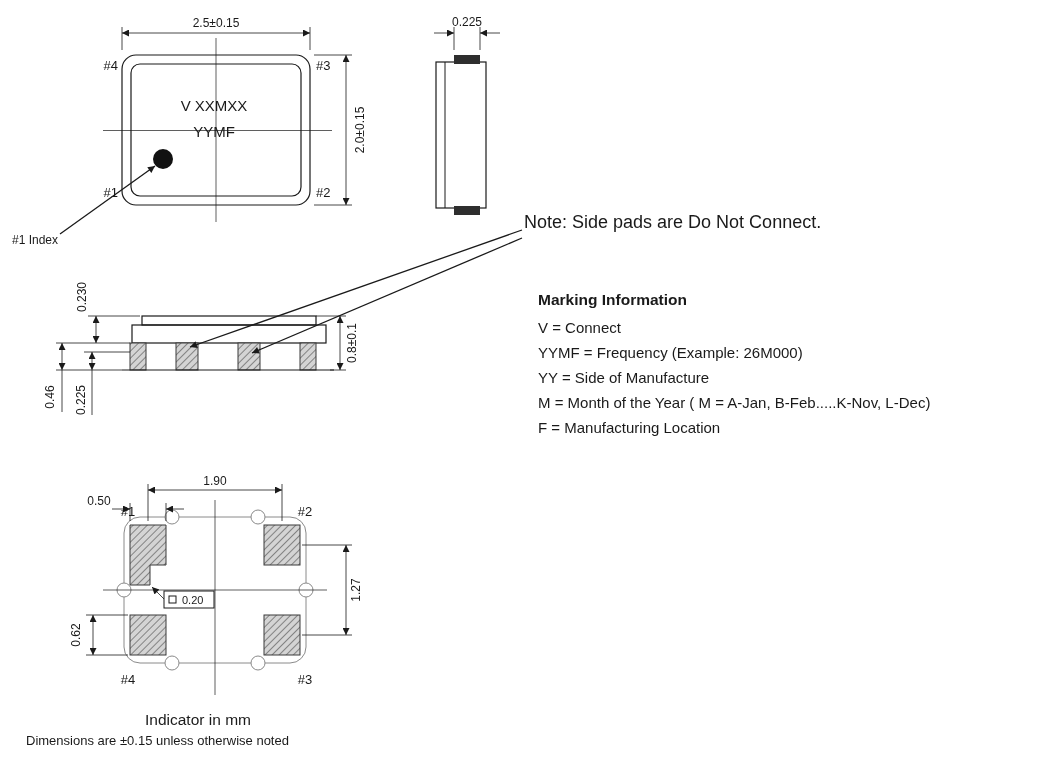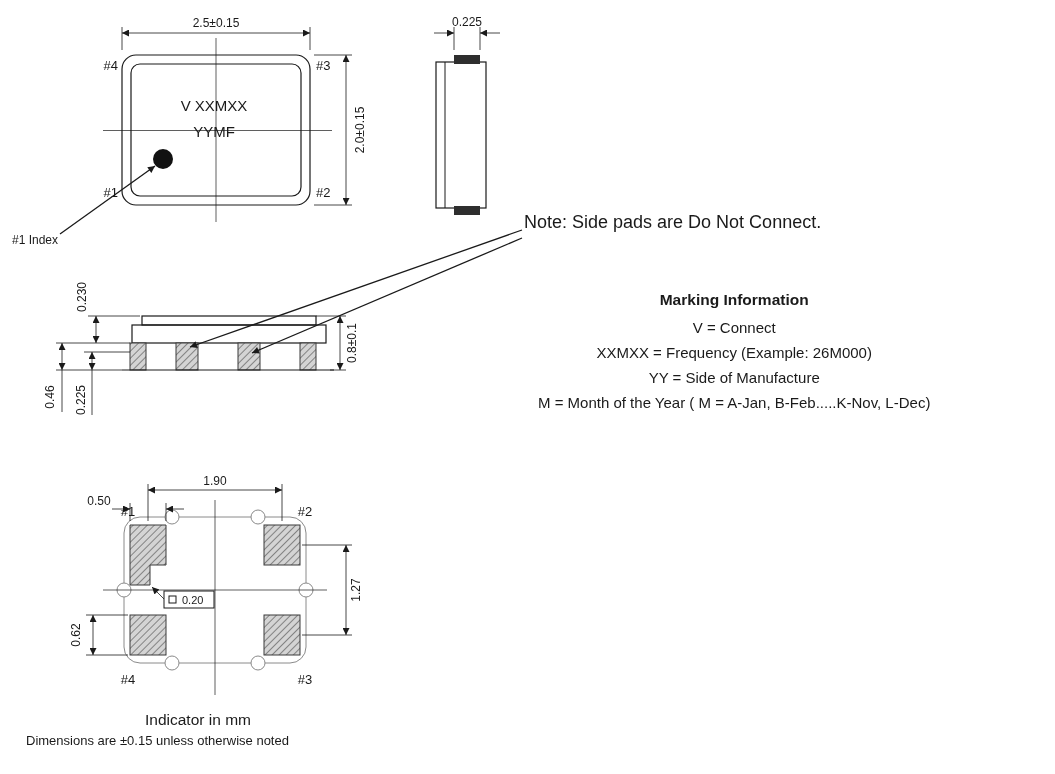--- a/index.html
+++ b/index.html
@@ -19,21 +19,21 @@
   .ptr  { stroke:#1a1a1a; stroke-width:1.3; fill:none; }
   .boxw { fill:#ffffff; stroke:#1a1a1a; stroke-width:1; }
   .boxn { fill:none; stroke:#1a1a1a; stroke-width:1; }
 
   svg text { fill:#1a1a1a; font-family:"Liberation Sans", sans-serif; }
   .t11 { font-size:11px; } .t12 { font-size:12px; }
   .t13 { font-size:13px; } .t15 { font-size:15px; }
 
   
   .note { position:absolute; left:524px; top:212px; font-size:18px; font-weight:400; white-space:nowrap; }
-  .marking { position:absolute; left:538px; top:291px; font-size:15px;text-align:center; }
+  .marking { position:absolute; left:538px; top:291px; font-size:15px; }
   .mtitle { font-size:15.5px; font-weight:700; margin-bottom:6px; }
   .mline { line-height:25px; white-space:nowrap; }
 
   
   .footer1 { position:absolute; left:145px; top:711px; font-size:15.5px; }
   .footer2 { position:absolute; left:26px;  top:733px; font-size:13px; }
 </style>
 </head>
 <body>
 
@@ -195,21 +195,22 @@
         <text class="t11" x="182" y="604">0.20</text>
       </g>
     </g>
   </svg>
 
   <div class="note">Note: Side pads are Do Not Connect.</div>
 
   <div class="marking">
     <div class="mtitle">Marking Information</div>
     <div class="mline">V = Connect</div>
-    <div class="mline">XXMXX = Frequency (Example: 26M000)</div>
+    <div class="mline">YYMF = Frequency (Example: 26M000)</div>
     <div class="mline">YY = Side of Manufacture</div>
     <div class="mline">M = Month of the Year ( M = A-Jan, B-Feb.....K-Nov, L-Dec)</div>
+    <div class="mline">F = Manufacturing Location</div>
   </div>
 
   <div class="footer1">Indicator in mm</div>
   <div class="footer2">Dimensions are ±0.15 unless otherwise noted</div>
 
 </div>
 
 </body></html>

